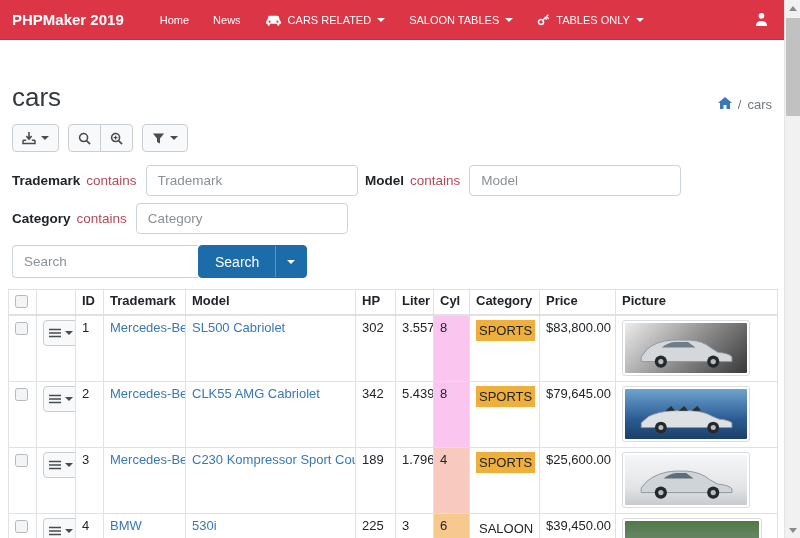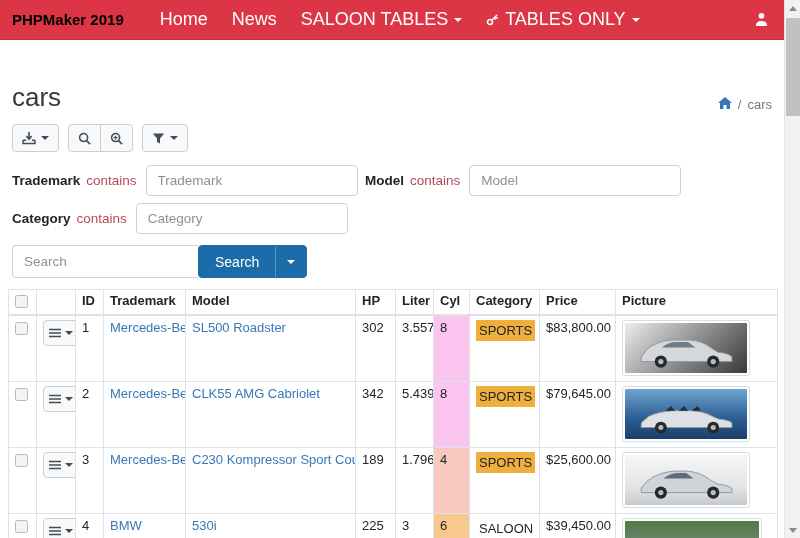--- a/index.html
+++ b/index.html
@@ -6,22 +6,22 @@
   html,body { margin:0; padding:0; }
   body {
     width:800px; height:538px; overflow:hidden; position:relative;
     background:#fff; color:#212529;
     font-family:"Liberation Sans", sans-serif; font-size:13px;
   }
   .viewport { position:absolute; left:0; top:0; width:784px; height:538px; overflow:hidden; background:#fff; }
 
   
   .navbar { height:40px; background:#dc3545; display:flex; align-items:center; padding:0 16px 0 12px; border-bottom:1px solid rgba(0,0,0,.12); }
-  .brand { color:#000000; font-weight:bold; font-size:15px; margin-right:24px; cursor:pointer; }
-  .nav-item { color:#fff; font-size:18px; margin:0 12px; display:inline-flex; align-items:center; gap:6px; cursor:pointer; white-space:nowrap; }
+  .brand { color:#ffffff; font-weight:bold; font-size:15px; margin-right:24px; cursor:pointer; }
+  .nav-item { color:#fff; font-size:11px; margin:0 12px; display:inline-flex; align-items:center; gap:6px; cursor:pointer; white-space:nowrap; }
   .caret-w { width:0; height:0; border-left:4px solid transparent; border-right:4px solid transparent; border-top:4px solid #fff; display:inline-block; }
   .caret-d { width:0; height:0; border-left:4px solid transparent; border-right:4px solid transparent; border-top:4px solid #454c52; display:inline-block; }
   .nav-spacer { flex:1; }
   .nav-user { display:flex; align-items:center; }
 
   
   .page-head { display:flex; justify-content:space-between; align-items:flex-end; padding:10px 12px 6px 12px;margin-top:32px; }
   .page-title { font-size:26px; font-weight:500; color:#32383e; line-height:30px; }
   .breadcrumb { font-size:13px; color:#71777d; display:flex; align-items:center; gap:6px; }
   .breadcrumb a { color:#71777d; text-decoration:none; cursor:pointer; }
@@ -89,20 +89,31 @@
 
 <div class="viewport">
 
   <div class="navbar">
     <span class="brand">PHPMaker 2019</span>
     <span class="nav-item">
       <span>Home</span>
     </span>
     <span class="nav-item">
       <span>News</span>
+    </span>
+    <span class="nav-item">
+      <span class="icon">
+        <svg width="17" height="13" viewBox="0 0 16 12">
+            <path d="M2 7 L3 3.5 Q3.3 2.5 4.3 2.5 L11.7 2.5 Q12.7 2.5 13 3.5 L14 7 Q15 7.3 15 8.5 L15 10 L13.5 10 L13.5 11 Q13.5 11.8 12.7 11.8 L12.3 11.8 Q11.5 11.8 11.5 11 L11.5 10 L4.5 10 L4.5 11 Q4.5 11.8 3.7 11.8 L3.3 11.8 Q2.5 11.8 2.5 11 L2.5 10 L1 10 L1 8.5 Q1 7.3 2 7 Z" fill="#fff"></path>
+            <circle cx="4.3" cy="8" r="1" fill="#dc3545"></circle>
+            <circle cx="11.7" cy="8" r="1" fill="#dc3545"></circle>
+          </svg>
+      </span>
+      <span>CARS RELATED</span>
+      <span class="caret-w"></span>
     </span>
     <span class="nav-item">
       <span>SALOON TABLES</span>
       <span class="caret-w"></span>
     </span>
     <span class="nav-item">
       <span class="icon">
         <svg width="13" height="13" viewBox="0 0 14 14">
             <circle cx="4.3" cy="9.7" r="2.7" fill="none" stroke="#fff" stroke-width="1.7"></circle>
             <path d="M6.4 7.6 L12.2 1.8 M10.2 3.8 L12.6 6.2 M8.7 5.3 L10.5 7.1" stroke="#fff" stroke-width="1.5" fill="none"></path>
@@ -245,21 +256,21 @@
             <span class="icon">
                 <svg width="12" height="10" viewBox="0 0 12 10">
                   <path d="M0 1.5 H12 M0 5 H12 M0 8.5 H12" stroke="#454c52" stroke-width="1.7"></path>
                 </svg>
               </span>
             <span class="caret-d"></span>
           </span>
         </td>
         <td>1</td>
         <td><a>Mercedes-Benz</a></td>
-        <td><a>SL500 Roadster</a></td>
+        <td><a>SL500 Cabriolet</a></td>
         <td class="num">302</td>
         <td class="num">3.557</td>
         <td style="background-color: rgb(250, 197, 239);">8</td>
         <td><span class="hl-badge" style="background-color: rgb(239, 175, 61);">SPORTS</span></td>
         <td class="num">$83,800.00</td>
         <td>
           <div class="thumb">
             <div class="photo photo-1" aria-label="silver Mercedes-Benz SL500 roadster on dark background">
               <svg viewBox="0 0 120 46">
                   <path d="M12 32 L18 24 Q28 15 45 14 L64 14 Q78 15 86 22 L94 27 Q106 28 109 32 L109 37 L12 37 Z" fill="#d4d8db" stroke="#8e959b" stroke-width="1"></path>

